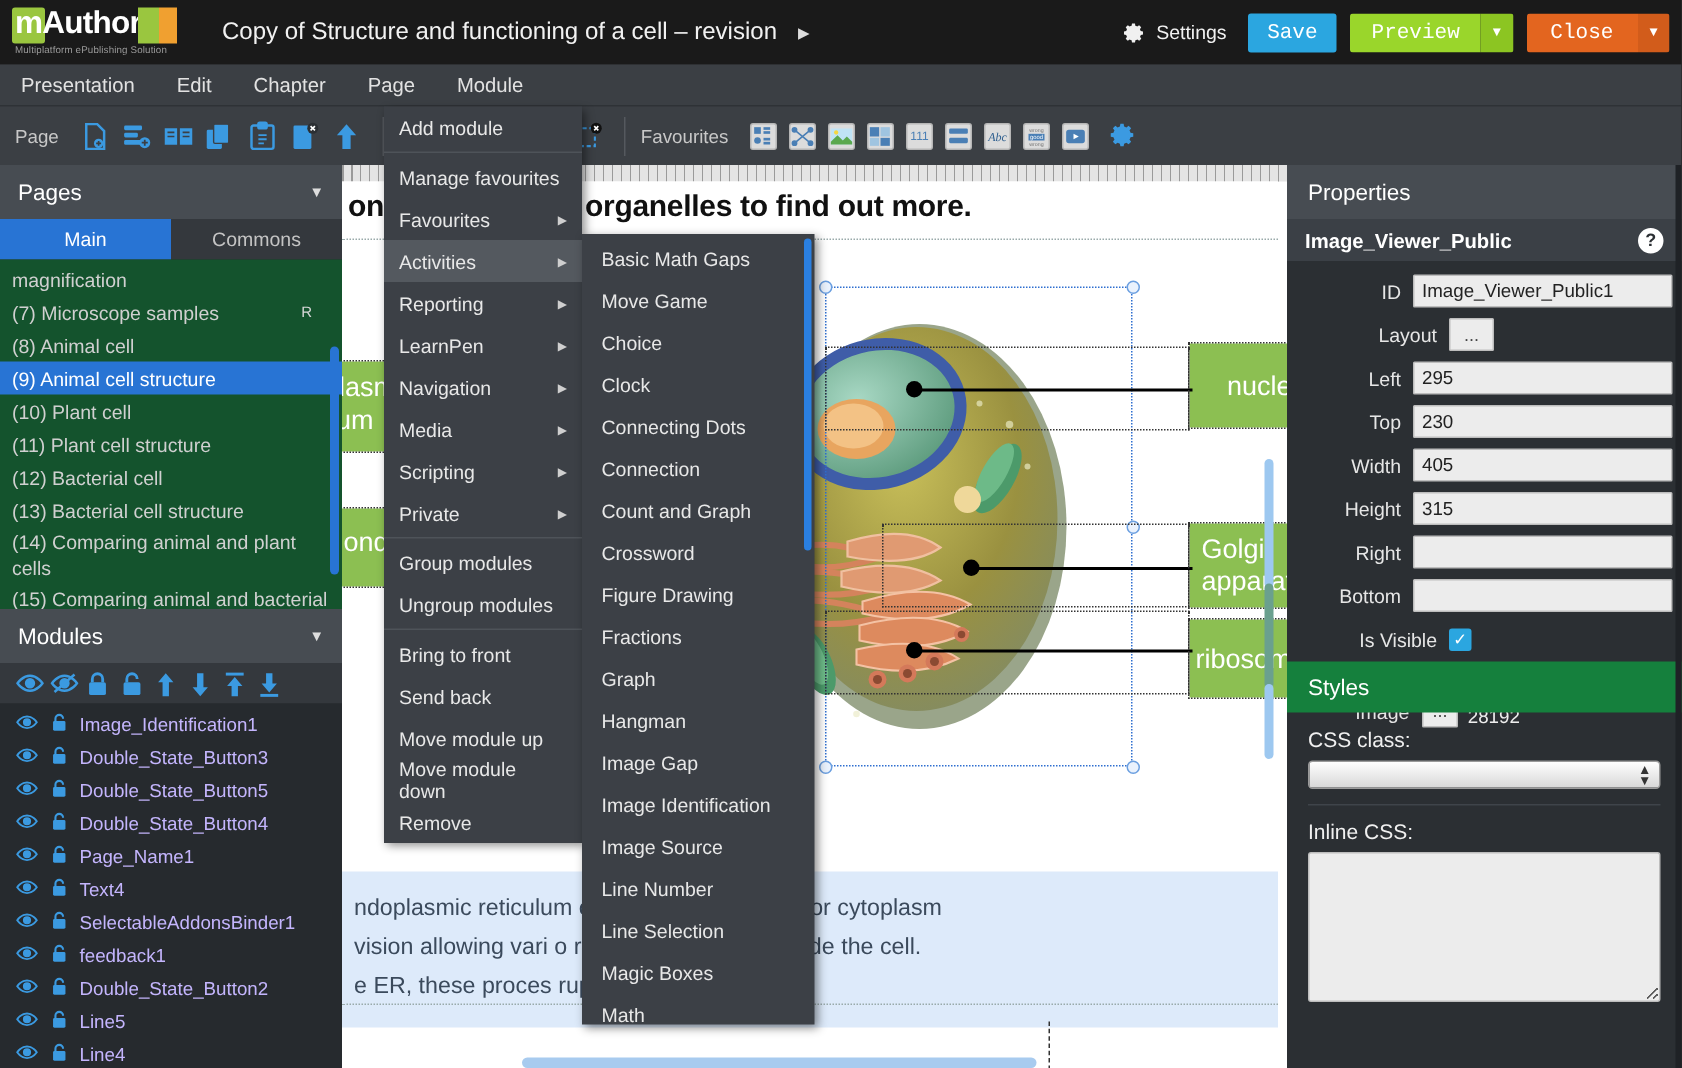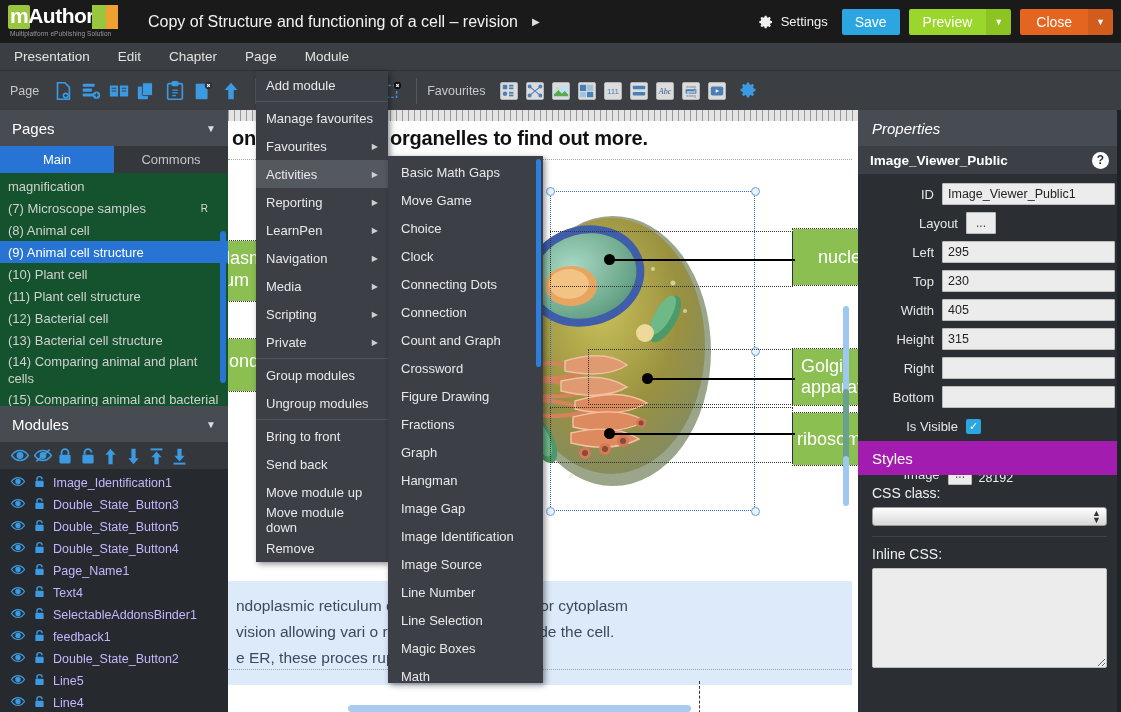--- a/index.html
+++ b/index.html
@@ -20,21 +20,21 @@
   .logo-m { position:absolute; left:0; top:0; width:22px; height:24px; background:#9ac63f; border-radius:2px; }
   .logo-text { position:absolute; left:2px; top:-1px; font-size:21px; font-weight:bold; color:#fff; letter-spacing:-0.5px; font-family:"Liberation Sans",sans-serif; }
   .logo-sq1 { position:absolute; left:84px; top:0; width:14px; height:24px; background:#9ac63f; }
   .logo-sq2 { position:absolute; left:98px; top:0; width:12px; height:24px; background:#f0a030; }
   .logo-sub { position:absolute; left:2px; top:25px; font-size:6.5px; color:#9a9a9a; letter-spacing:0.1px; white-space:nowrap; }
   .doc-title { margin-left:22px; font-size:16px; color:#f2f2f2; white-space:nowrap; }
   .title-arrow { margin-left:14px; font-size:10px; color:#ddd; }
   .tb-right { margin-left:auto; display:flex; align-items:center; padding-right:8px; }
   .settings-btn { display:flex; align-items:center; gap:7px; color:#f2f2f2; font-size:13px; margin-right:14px; cursor:pointer; }
   .gear { width:16px; height:16px; display:inline-block; }
-  .btn { border:none; color:#fff; font-size:14px; font-family:Liberation Sans, sans-serif; cursor:pointer; height:26px; display:flex; align-items:center; }
+  .btn { border:none; color:#fff; font-size:14px; font-family:Liberation Mono, monospace; cursor:pointer; height:26px; display:flex; align-items:center; }
   .btn-save { background:#2ba6e0; padding:0 13px; border-radius:2px; }
   .btn-split { display:flex; margin-left:9px; border-radius:2px; overflow:hidden; }
   .btn-preview { background:#9ad62b; padding:0 14px; }
   .btn-preview-caret { background:#8cc522; padding:0 8px; font-size:9px; }
   .btn-close { background:#e3651f; padding:0 16px; }
   .btn-close-caret { background:#d25c1b; padding:0 8px; font-size:9px; }
 
   
   .menubar {
     position:absolute; left:0; top:43px; width:1121px; height:28px;
@@ -96,33 +96,33 @@
   .dd-item { height:28px; display:flex; align-items:center; padding:0 10px; font-size:13px; color:#e8e8e8; cursor:pointer; position:relative; }
   .dd-item.hl { background:#54595f; }
   .dd-item .arr { margin-left:auto; font-size:8px; color:#cfcfcf; }
   .dd-div { height:1px; background:#4e5359; margin:2px 0; }
   .submenu { position:absolute; left:388px; top:156px; width:155px; background:#3c4046; z-index:60; box-shadow:2px 2px 6px rgba(0,0,0,.45); padding-top:2px; overflow:hidden; height:527px; }
   .sub-item { height:28px; display:flex; align-items:center; padding:0 0 0 13px; font-size:13px; color:#e8e8e8; cursor:pointer; }
   .sub-scroll { position:absolute; right:2px; top:3px; width:5px; height:208px; background:#2a7fe0; border-radius:3px; }
 
   
   .props { position:absolute; left:858px; top:110px; width:263px; height:602px; background:#2b2f33; }
-  .prop-head { height:36px; background:#474c52; display:flex; align-items:center; padding:0 14px; font-size:15px; color:#fff;font-style:italic; }
+  .prop-head { height:36px; background:#474c52; display:flex; align-items:center; padding:0 14px; font-size:15px; color:#fff; }
   .prop-sub { height:28px; background:#3b4046; display:flex; align-items:center; padding:0 12px; font-size:13.5px; color:#fff; font-weight:bold; }
   .help-circle { margin-left:auto; width:17px; height:17px; border-radius:50%; background:#fff; color:#2b2f33; font-size:12px; font-weight:bold; display:flex; align-items:center; justify-content:center; cursor:pointer; }
   .prop-rows { padding:8px 0 0 0; }
   .prow { display:flex; align-items:center; height:24px; margin-bottom:5px; padding-right:6px; }
   .plabel { width:108px; text-align:right; padding-right:8px; font-size:13px; color:#e6e6e6; }
   .pfield { flex:1; height:22px; background:#ececec; border:1px solid #bdbdbd; color:#222; font-size:12.5px; padding:0 5px; font-family:"Liberation Sans",sans-serif; border-radius:1px; }
   .pbtn-sm { width:30px; height:22px; background:#ececec; border:1px solid #bdbdbd; font-size:12px; color:#444; cursor:pointer; border-radius:1px; }
   .pcheck { width:15px; height:15px; background:#2ba6e0; border-radius:2px; display:flex; align-items:center; justify-content:center; color:#fff; font-size:11px; cursor:pointer; }
   .prop-div { height:1px; background:#3f444a; margin:6px 10px 8px 10px; }
   .imgrow { display:flex; align-items:flex-start; padding-right:6px; }
   .imgpath { font-size:12.5px; color:#eee; line-height:17px; word-break:break-all; padding-left:6px; }
-  .styles-head { position:absolute; left:0; top:331px; width:263px; height:34px; background:#a21caf; display:flex; align-items:center; padding:0 14px; font-size:15px; color:#fff; }
+  .styles-head { position:absolute; left:0; top:331px; width:263px; height:34px; background:#15803d; display:flex; align-items:center; padding:0 14px; font-size:15px; color:#fff; }
   .styles-body { position:absolute; left:0; top:365px; width:263px; padding:10px 14px 0 14px; }
   .slabel { font-size:14px; color:#f0f0f0; margin-bottom:6px; }
   .sselect { width:100%; height:19px; border:1px solid #9a9a9a; border-radius:3px;
              background:linear-gradient(#fefefe,#d8d8d8); position:relative; cursor:pointer; }
   .sselect .spin { position:absolute; right:5px; top:2px; font-size:9px; color:#333; line-height:7px; }
   .sdiv { height:1px; background:#3f444a; margin:10px 0 9px 0; }
   .starea { width:100%; height:100px; background:#ececec; border:1px solid #bdbdbd; border-radius:2px; }
   .scrollbar-v { position:absolute; right:0; top:0; width:4px; height:602px; background:#1f2226; }
 </style>
 </head>

